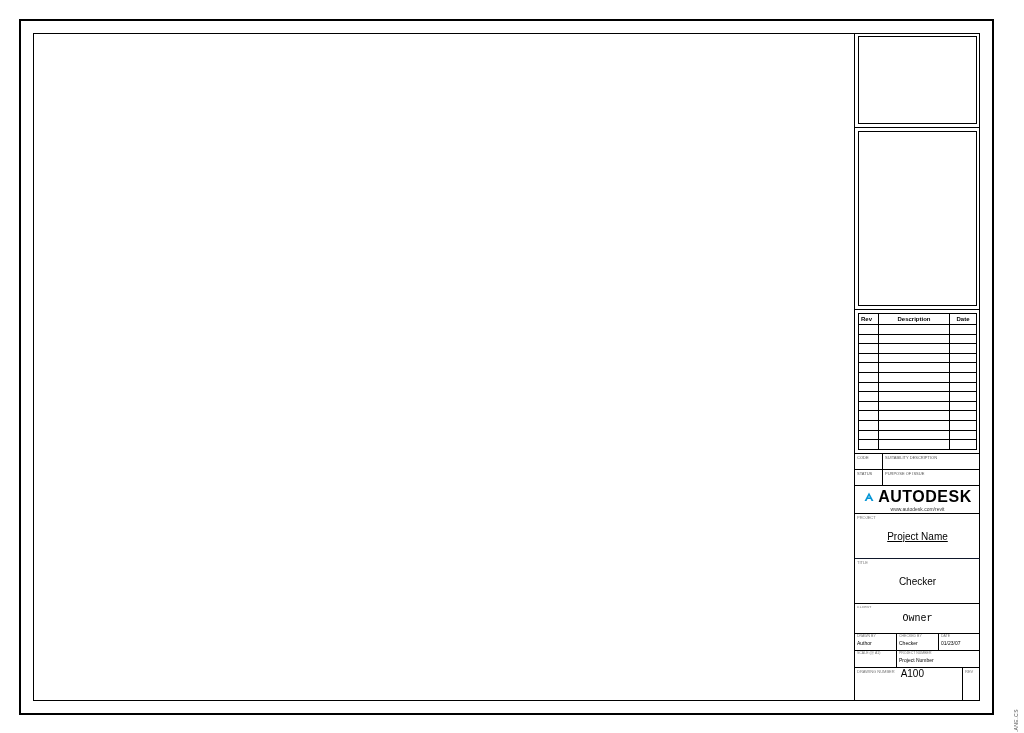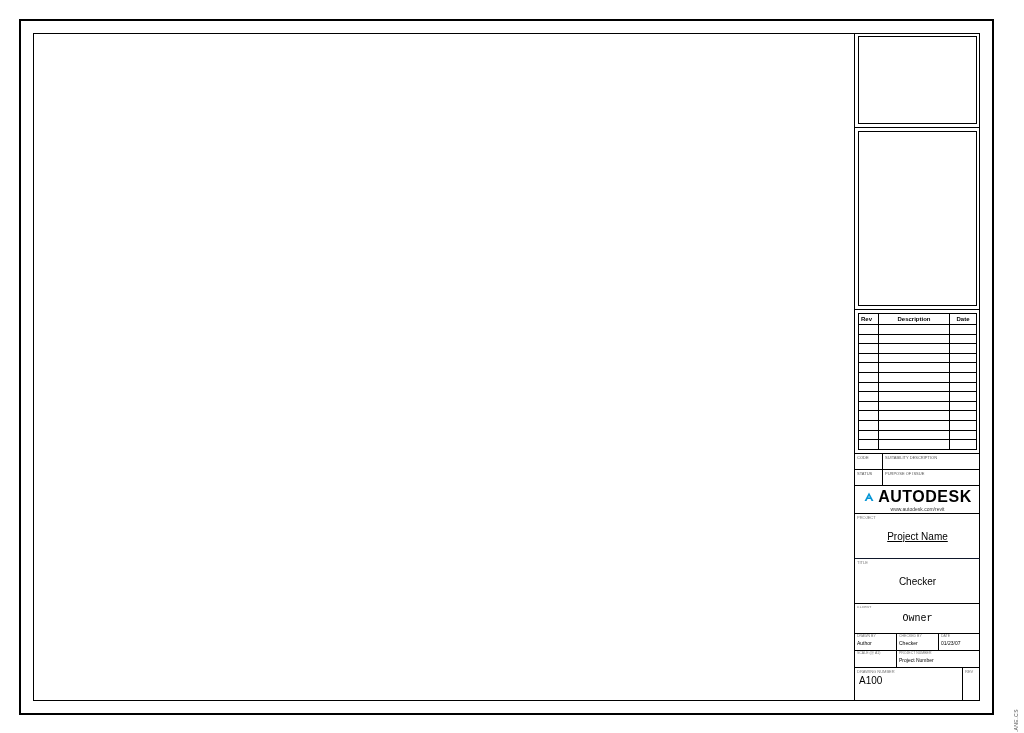--- a/index.html
+++ b/index.html
@@ -51,21 +51,21 @@
 .meta-grid .mc { flex: 1; }
 .meta-lbl { font-size: 3.5px; color: #777; padding: 0 2px; height: 5px; line-height: 5px; }
 .meta-val { font-size: 5px; padding: 0 2px; flex: 1; line-height: 9px; }
 
 .meta-grid2 { height: 17px; border-bottom: 1px solid #000; display: flex; }
 .meta-grid2 > div { border-right: 1px solid #000; display: flex; flex-direction: column; }
 .meta-grid2 > div:last-child { border-right: none; }
 .meta-grid2 .mc { flex: 1; }
 
 .dwg-box { flex: 1; border-bottom: none; display: flex; }
-.dwg-box .dwg-main { flex: 1; display: flex; flex-direction: column; }
+.dwg-box .dwg-main { flex: 1; display: flex; }
 .dwg-box .dwg-rev { width: 18px; border-left: 1px solid #000; display: flex; flex-direction: column; }
 .dwg-num-lbl { font-size: 4px; color: #777; padding: 1px 2px; height: 7px; }
 .dwg-num { font-size: 10px; padding: 0 4px; }
 
 .side-text { position: absolute; right: 5px; bottom: 24px; font-size: 5px; letter-spacing: 0.5px; color: #444; transform: rotate(-90deg); transform-origin: right bottom; }
 </style>
 </head>
 <body>
 
 <div class="sheet-outer">

